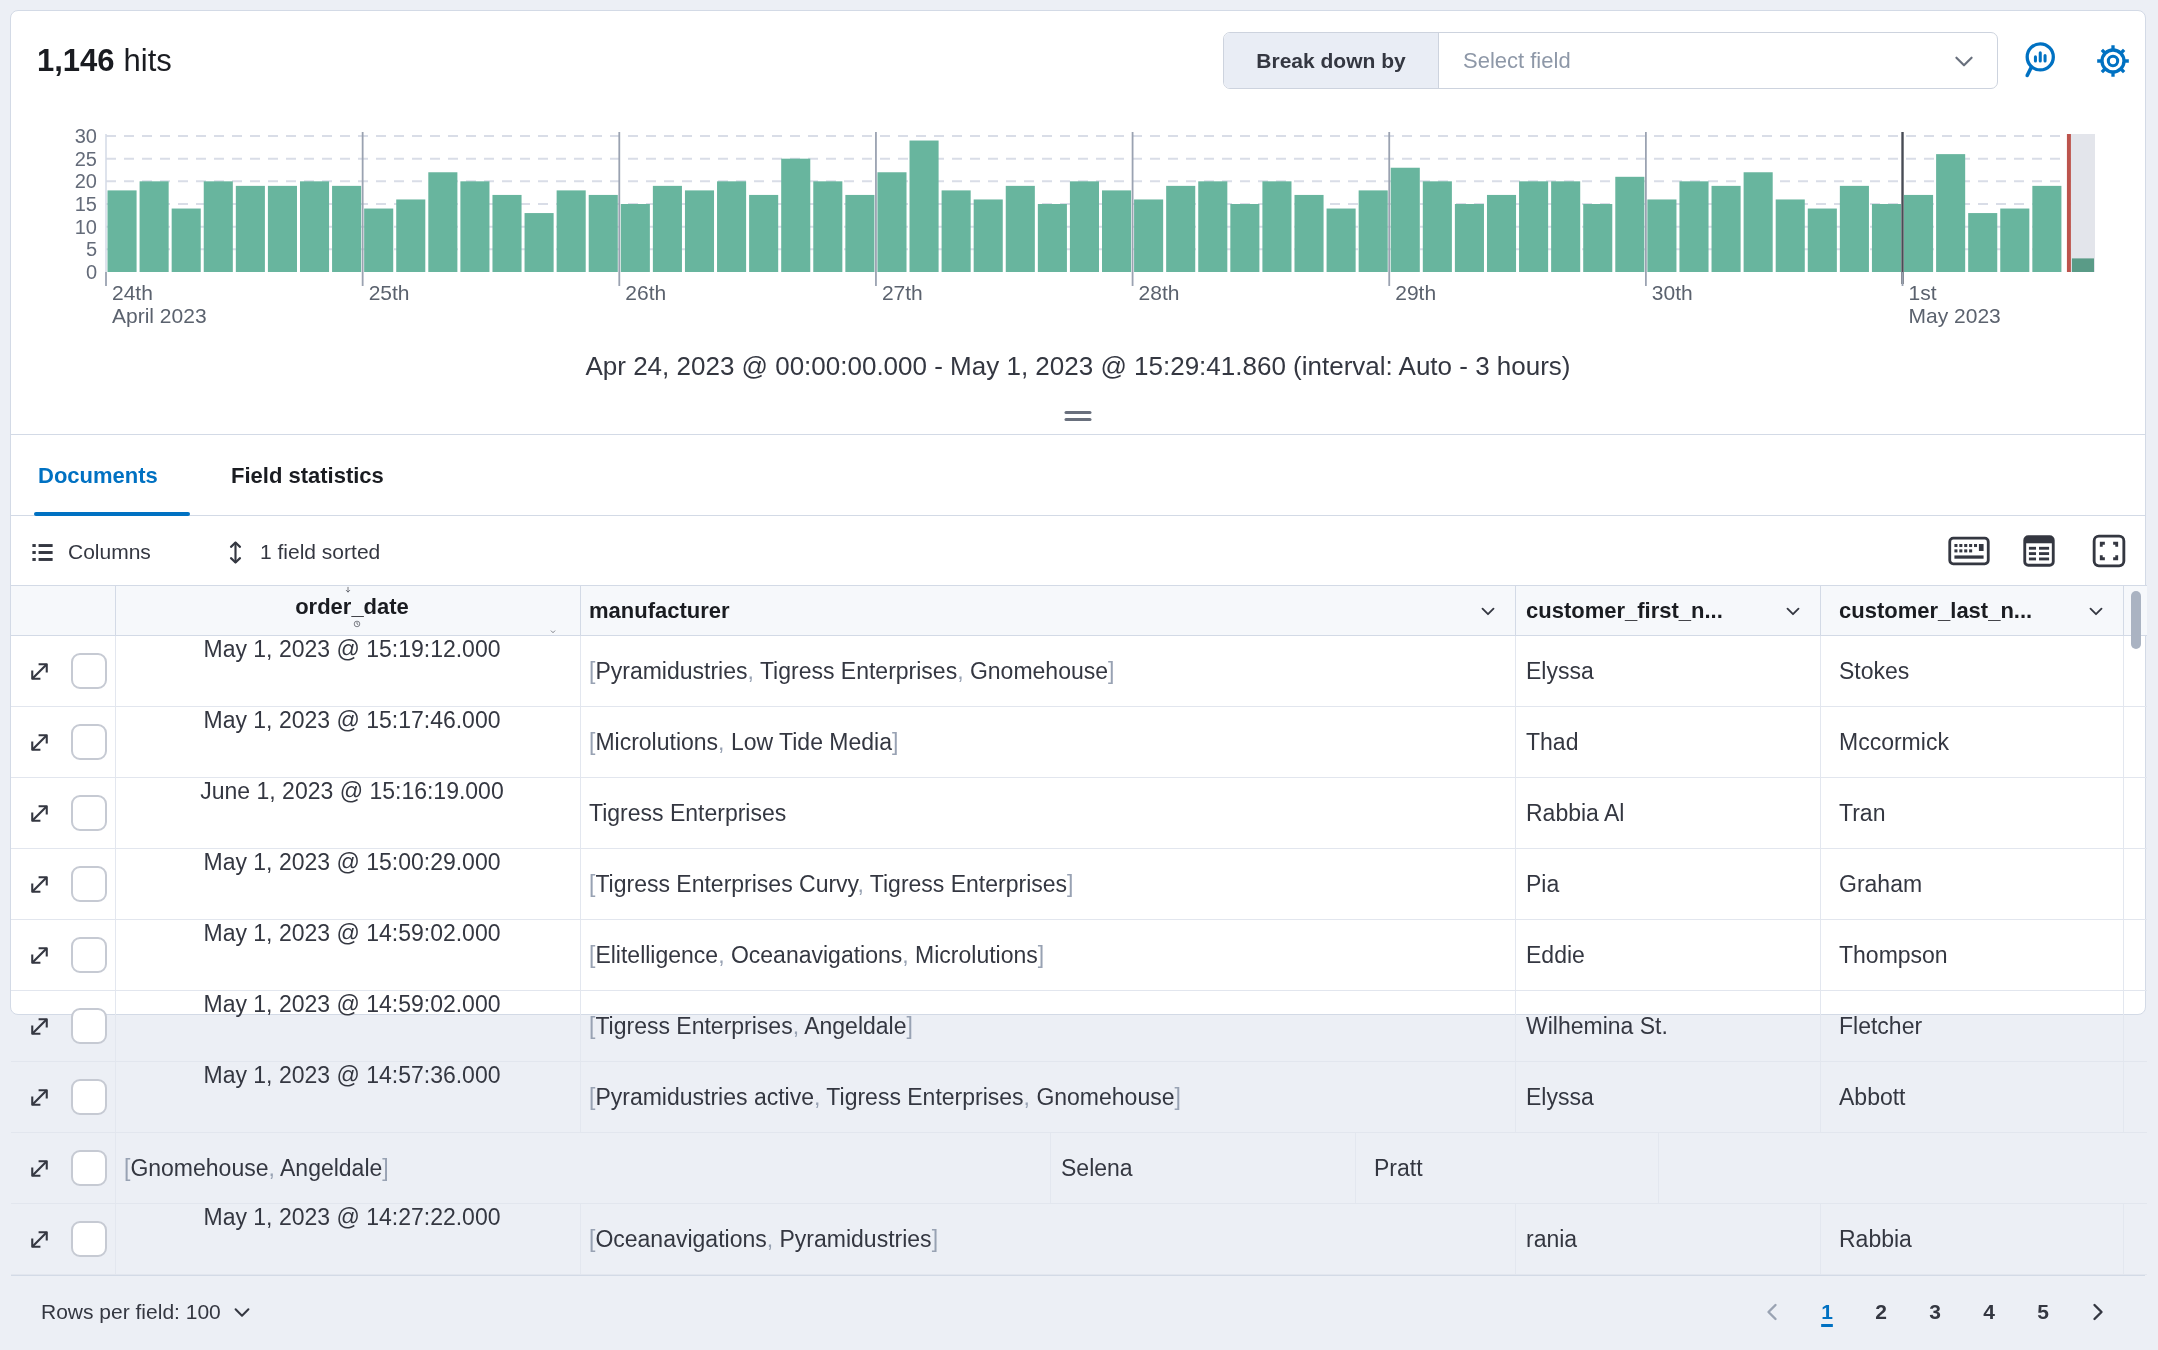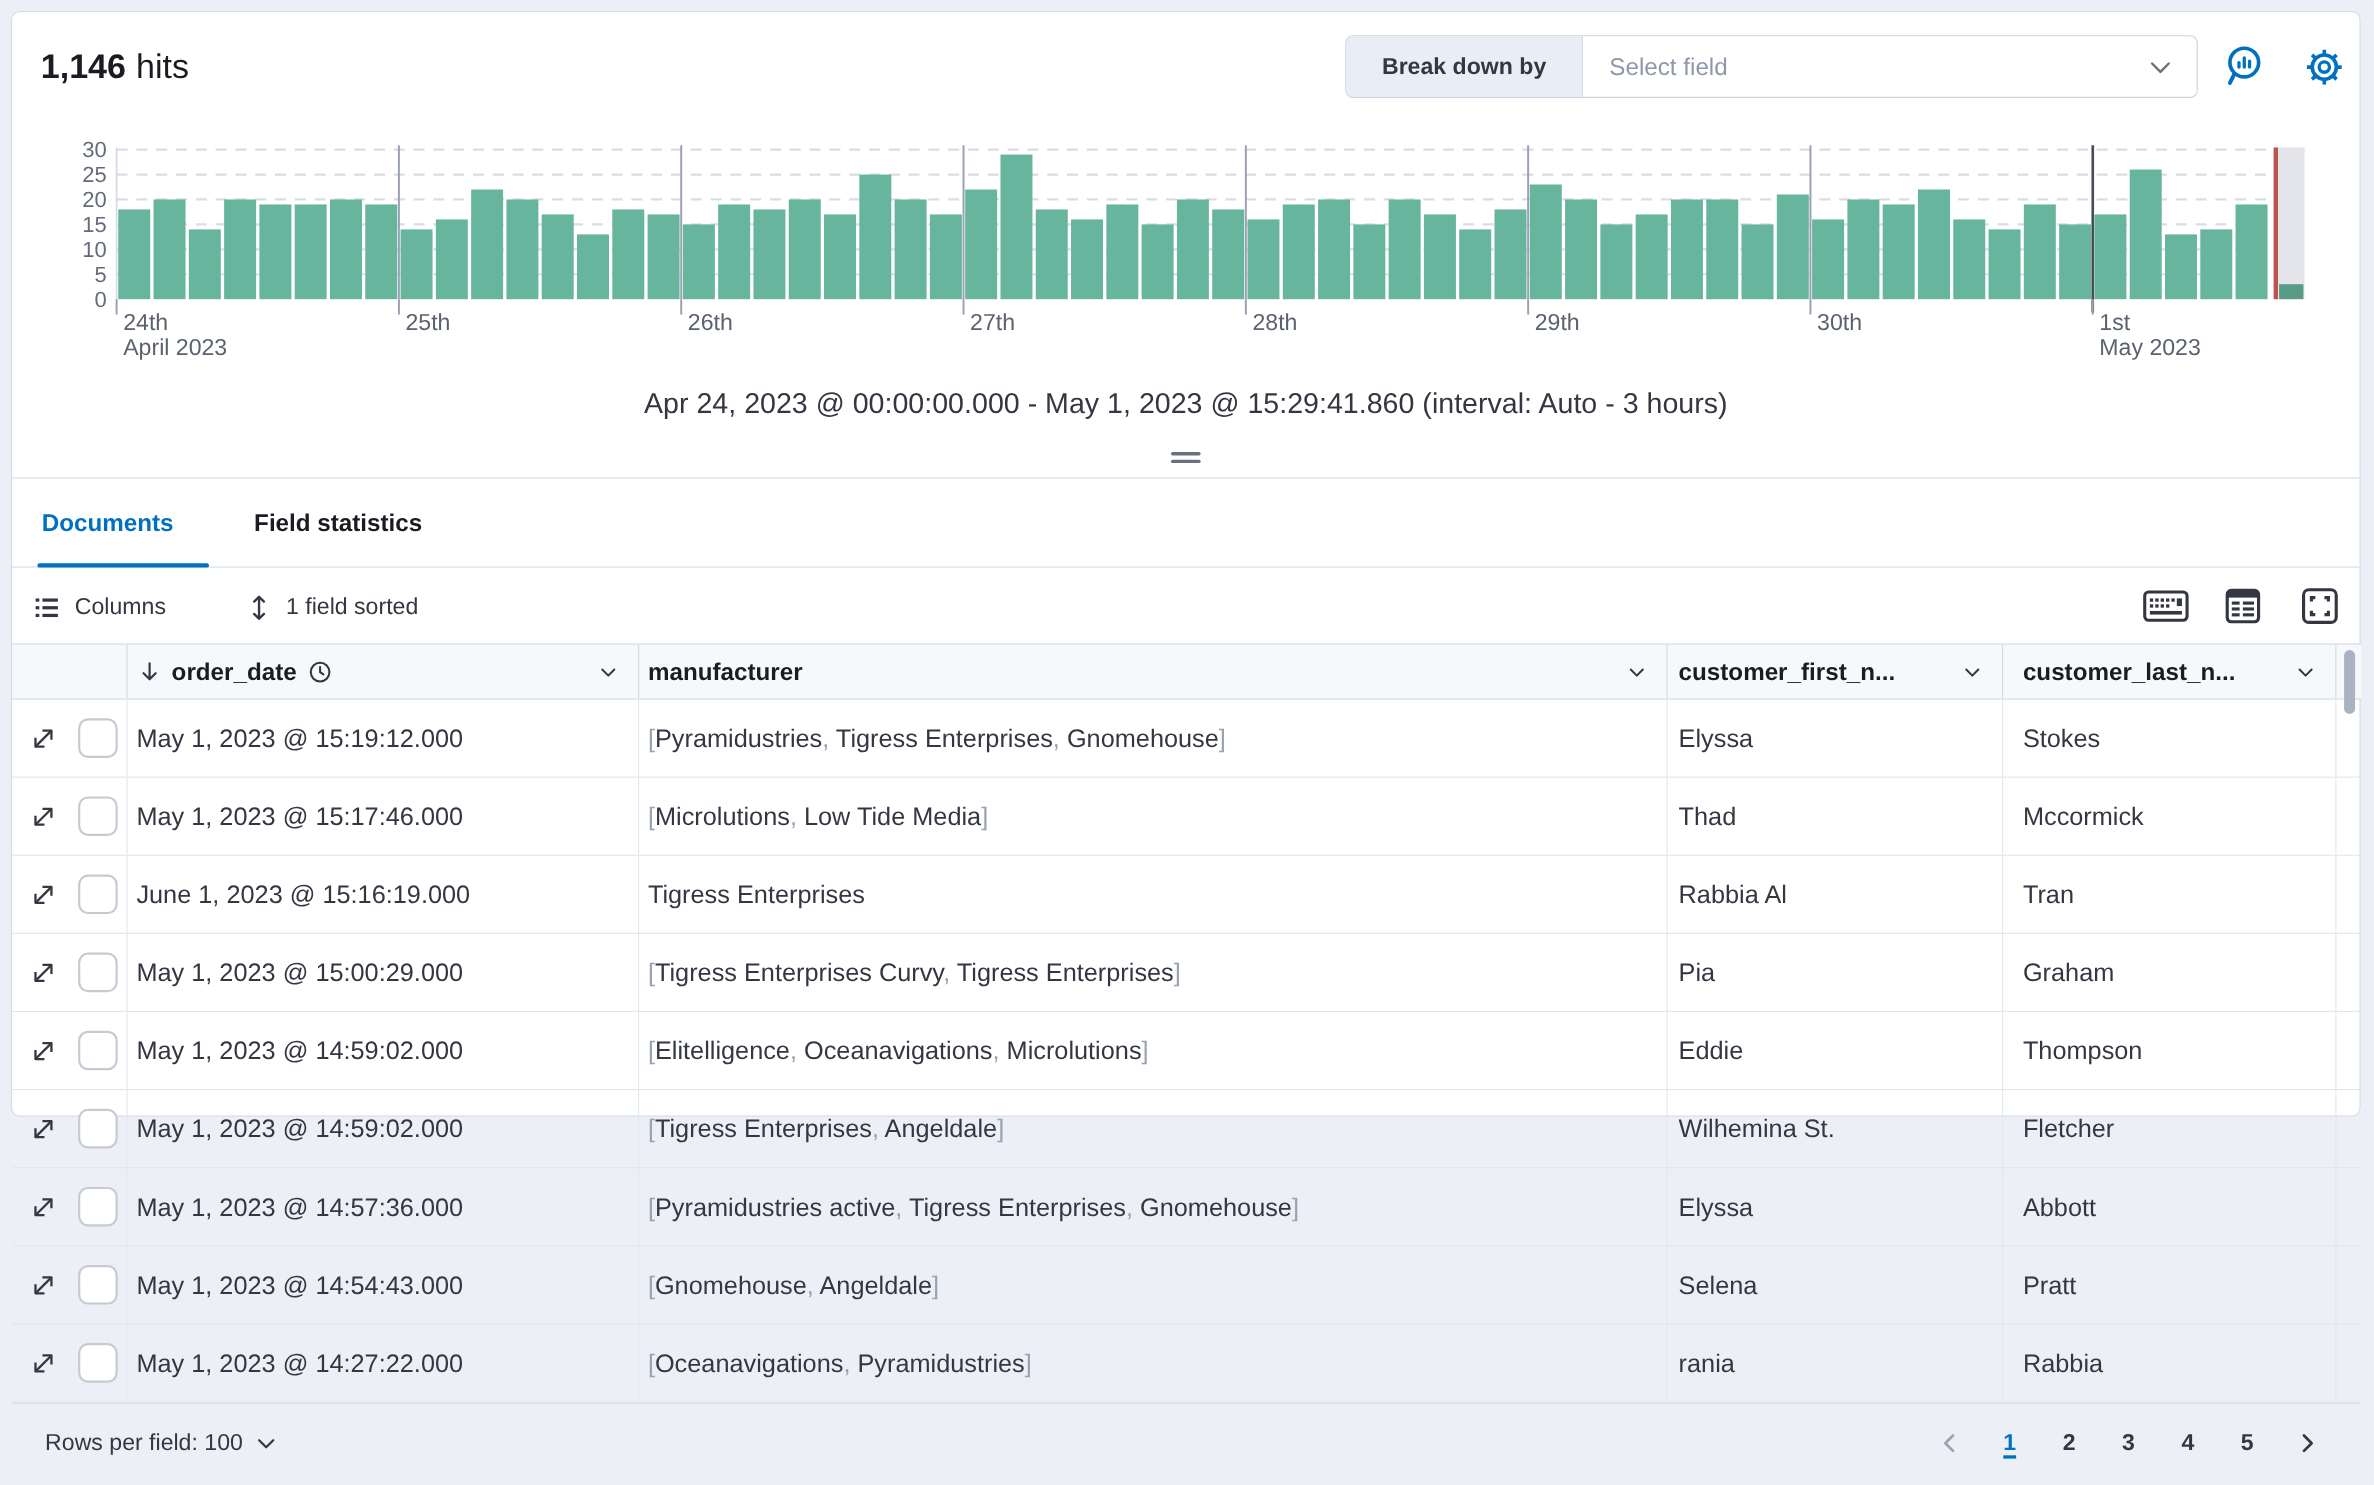--- a/index.html
+++ b/index.html
@@ -32,21 +32,21 @@
   .tool-icon{position:absolute;cursor:pointer;display:flex;align-items:center;justify-content:center;}
 
   
   .grid{position:absolute;left:0;top:574px;width:2136px;}
   .grow{display:flex;align-items:stretch;}
   .ghead{height:51px;background:#F6F8FB;border-top:1px solid #D3DAE6;border-bottom:1px solid #D3DAE6;box-sizing:border-box;}
   .gbody-row{height:71px;border-bottom:1px solid #E2E6EE;box-sizing:border-box;}
   .gcell{box-sizing:border-box;border-right:1px solid #E3E7EF;display:flex;align-items:center;overflow:hidden;}
   .ghead .gcell{border-right:1px solid #D3DAE6;}
   .c0{width:105px;padding-left:14px;gap:17px;}
-  .c1{width:465px;padding-left:8px;}
+  .c1{width:465px;padding-left:8px;flex-direction:column;}
   .c2{width:935px;padding-left:8px;text-align:center;}
   .c3{width:305px;padding-left:10px;}
   .c4{width:303px;padding-left:18px;}
   .hlabel{font-size:22px;font-weight:700;color:#1A1C21;white-space:nowrap;}
   .hchev{margin-left:auto;margin-right:16px;}
   .mono{font-family:Liberation Sans, sans-serif;font-size:23px;color:#343741;white-space:nowrap;}
   .punct{color:#98A2B3;}
   .checkbox{width:36px;height:36px;border:2px solid #C6CAD3;border-radius:9px;background:#fff;box-sizing:border-box;cursor:pointer;flex:none;}
   .scroll-thumb{position:absolute;left:2120px;top:580px;width:10px;height:58px;background:#AAB3C2;border-radius:5px;}
 
@@ -486,23 +486,20 @@
         <div class="gcell c0">
           <svg width="29" height="29" viewBox="0 0 32 32" style="cursor:pointer;">
             <g stroke="#343741" stroke-width="2.3" fill="none" stroke-linejoin="round">
               <path d="M8 24L24 8"></path>
               <path d="M15 8h9v9"></path>
               <path d="M17 24H8v-9"></path>
             </g>
           </svg>
           <div class="checkbox"></div>
         </div>
-        <div class="gcell c1">
-          <span class="mono">May 1, 2023 @ 14:54:43.000</span>
-        </div>
         <div class="gcell c2">
           <span class="mono"><span class="punct">[</span><span>Gnomehouse</span><span class="punct">, </span><span>Angeldale</span><span class="punct">]</span></span>
         </div>
         <div class="gcell c3">
           <span class="mono">Selena</span>
         </div>
         <div class="gcell c4">
           <span class="mono">Pratt</span>
         </div>
       </div>

